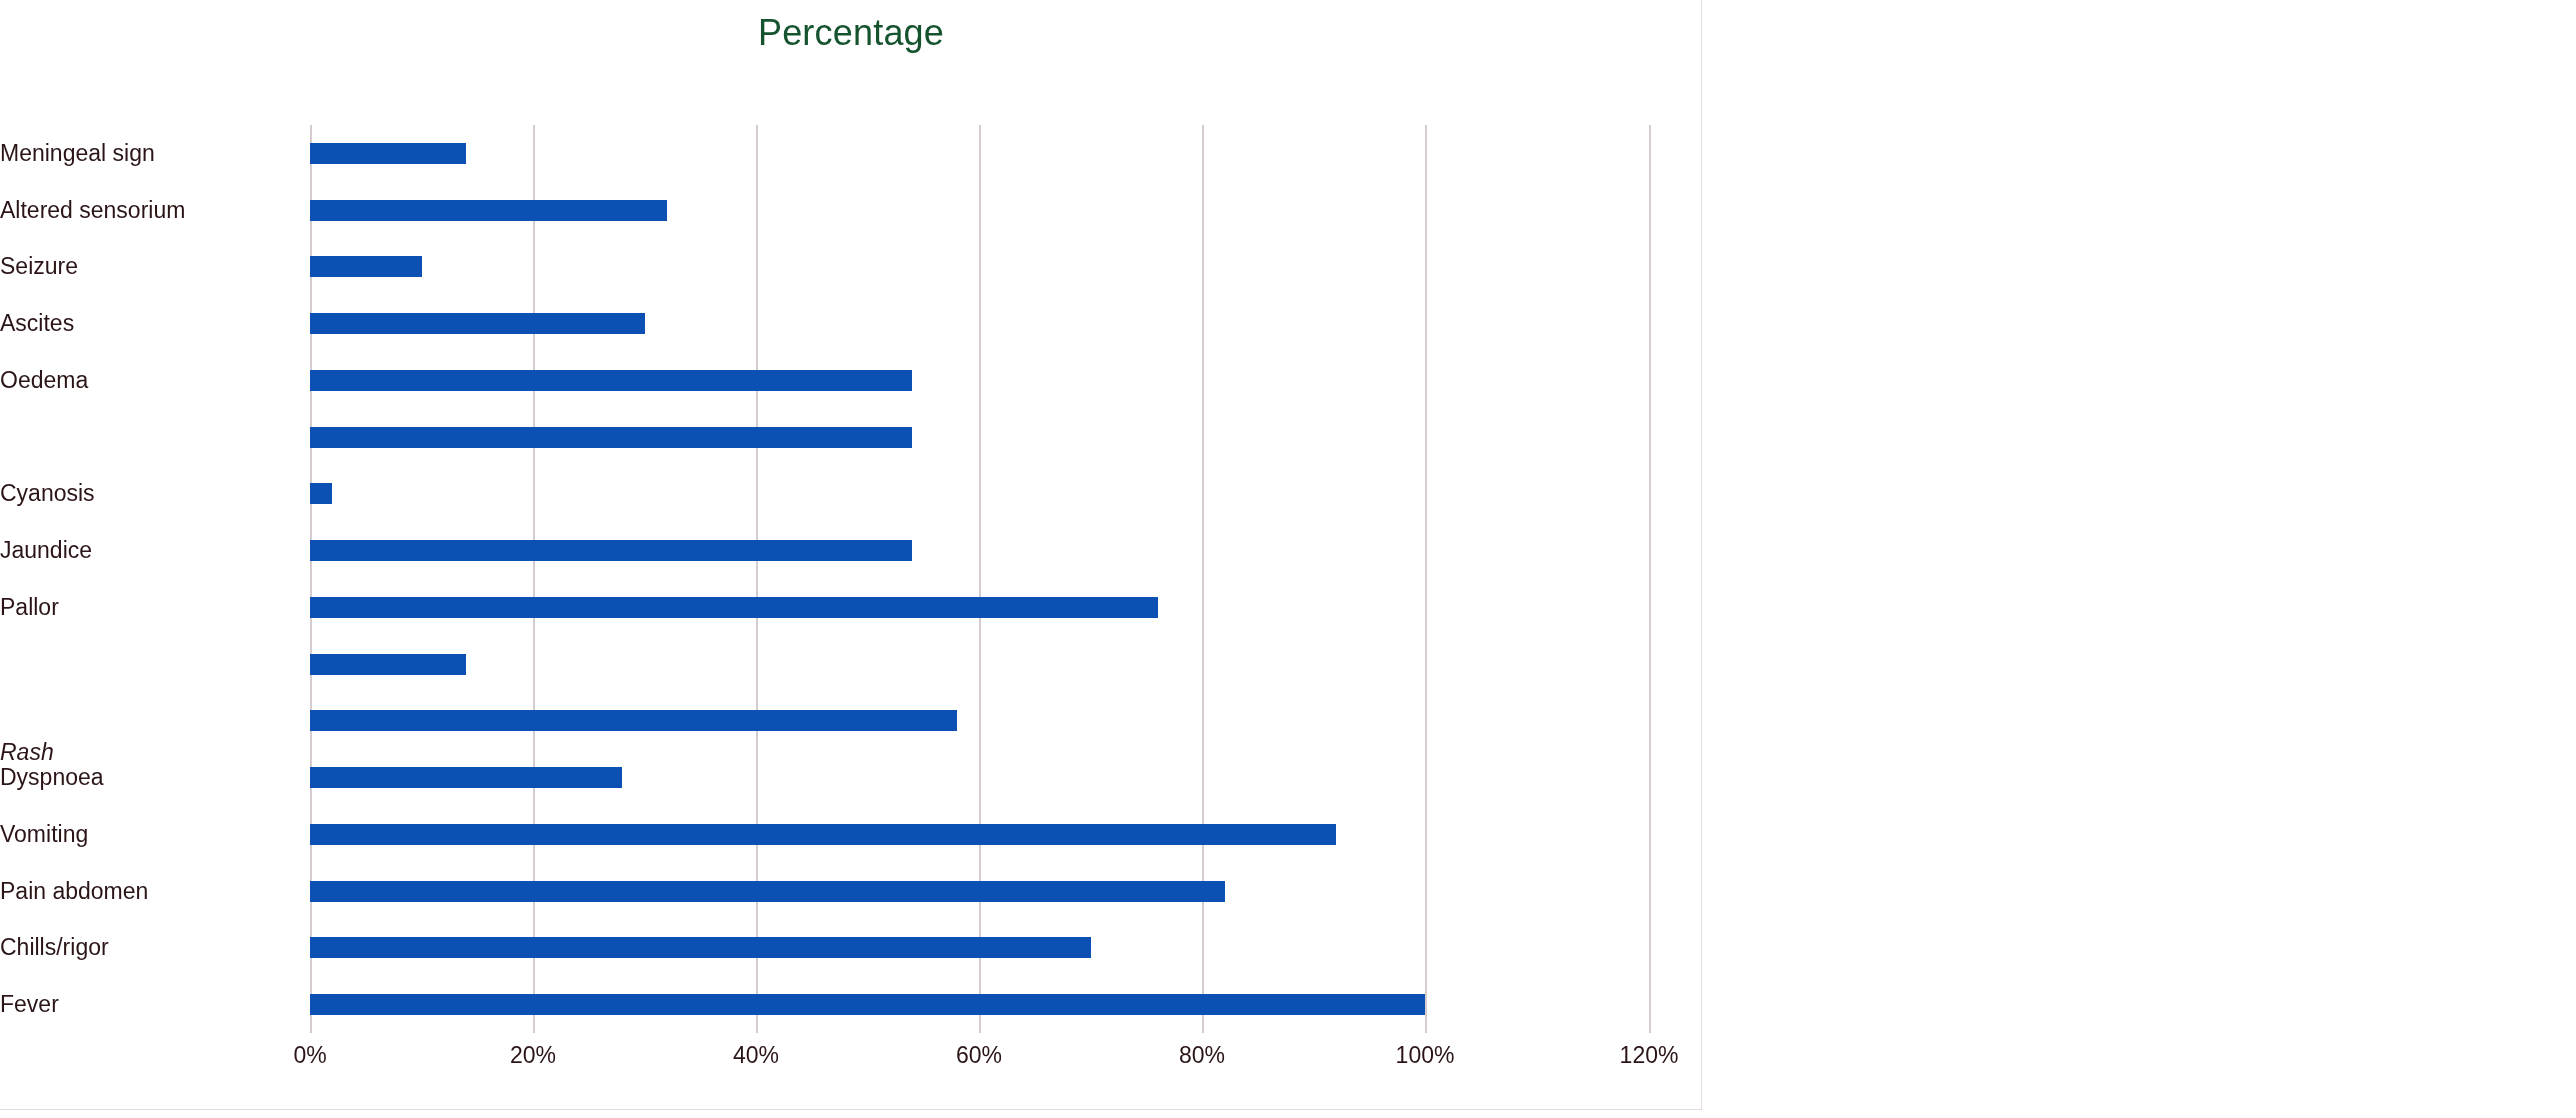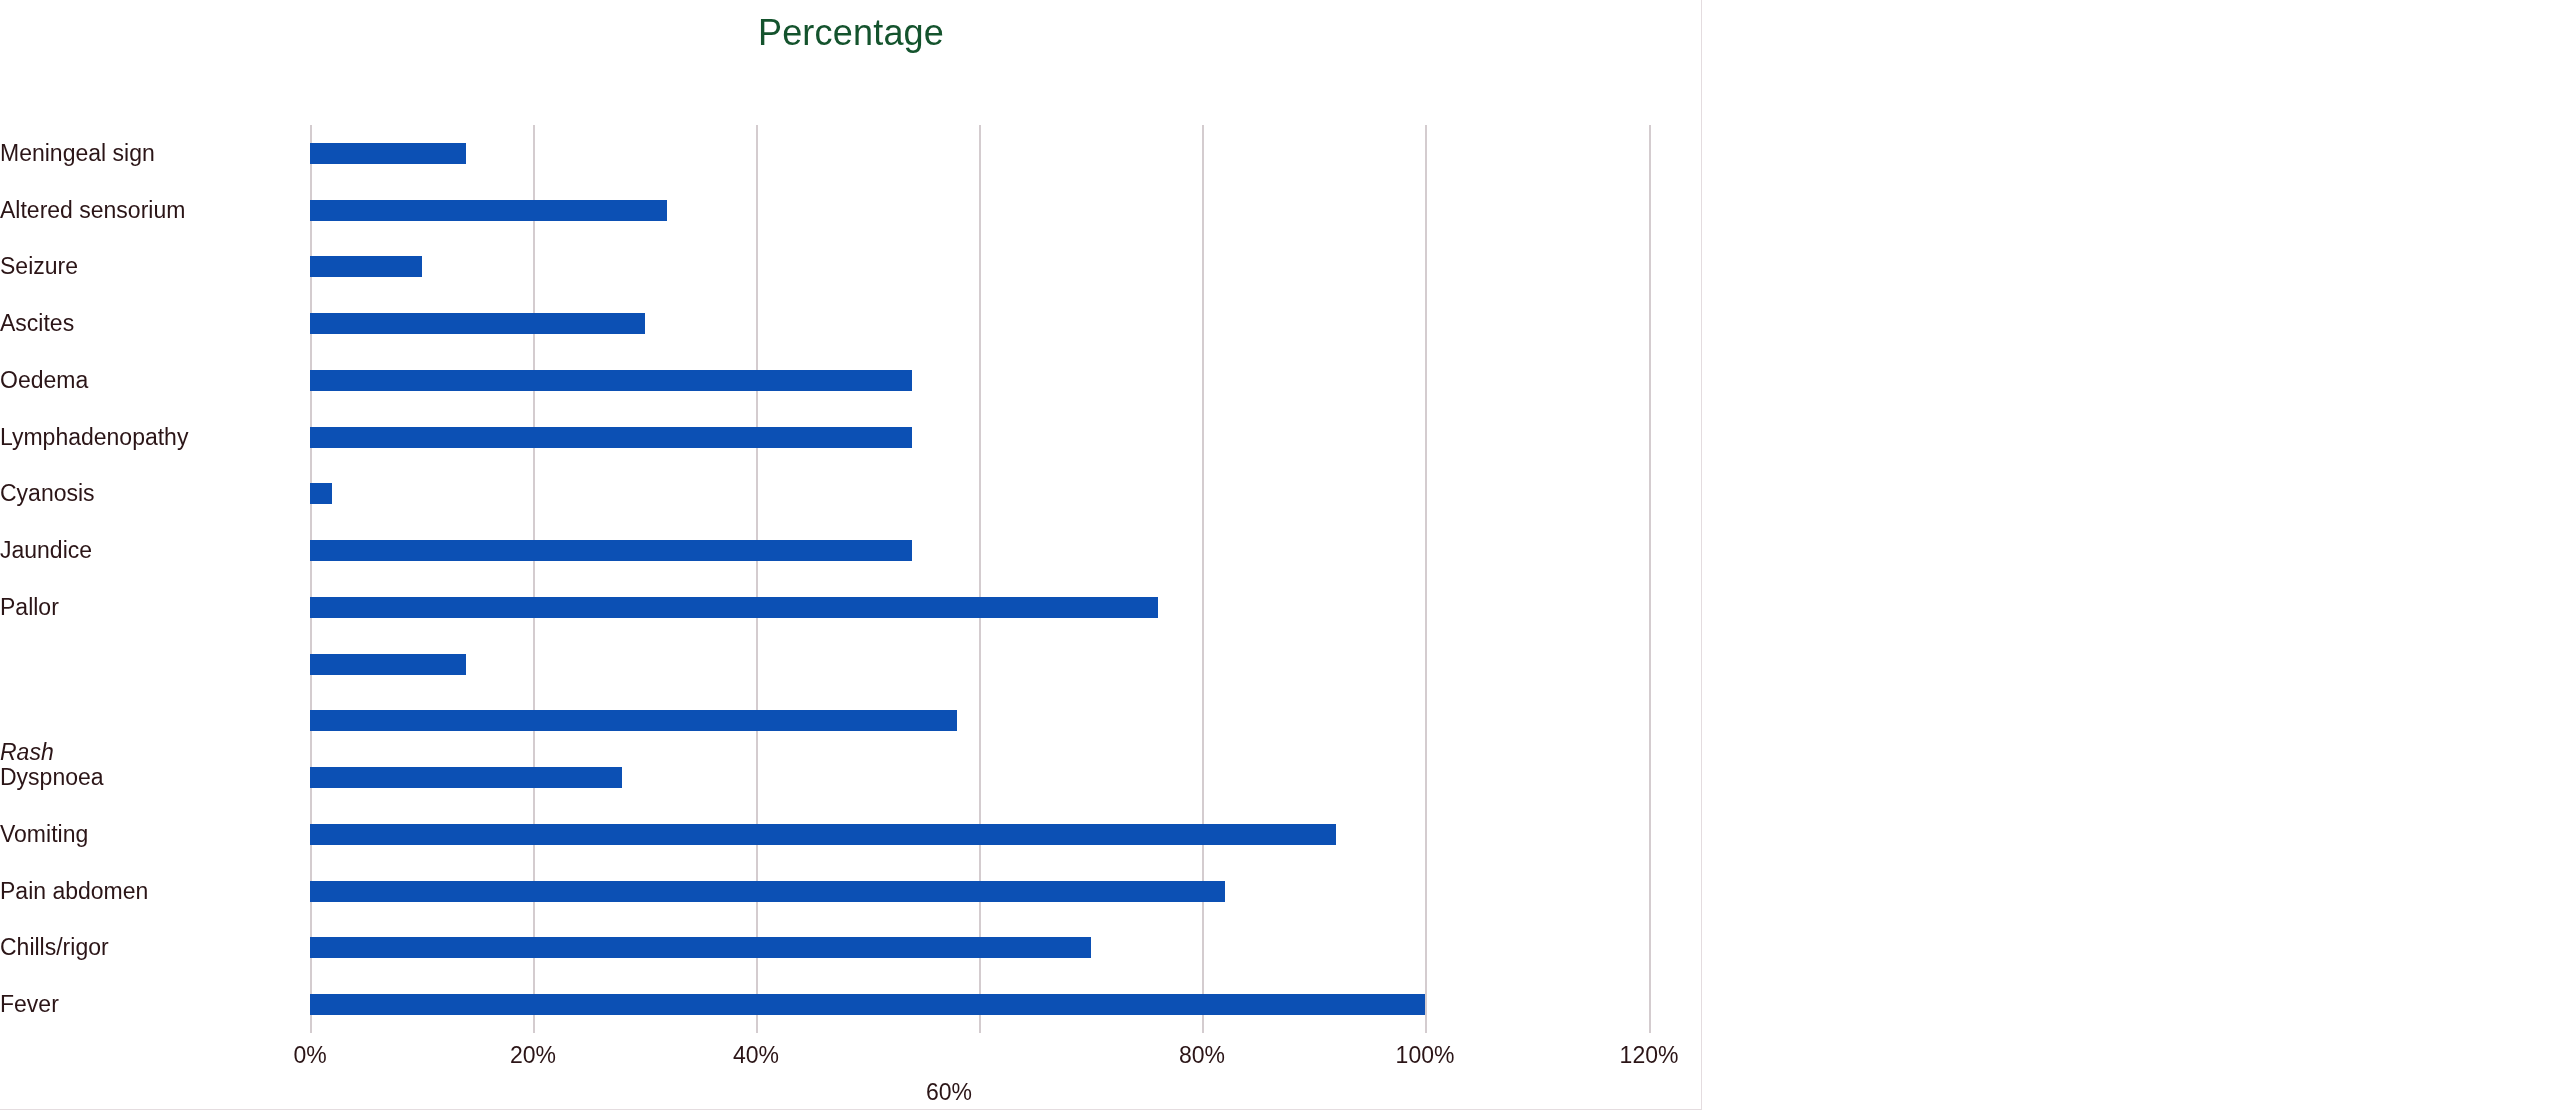--- a/index.html
+++ b/index.html
@@ -178,36 +178,35 @@
         </div>
       </div>
   </div>
 
   <div id="cat-labels">
       <div class="cat-label" style="top: 0px;">Meningeal sign</div>
       <div class="cat-label" style="top: 57px;">Altered sensorium</div>
       <div class="cat-label" style="top: 113px;">Seizure</div>
       <div class="cat-label" style="top: 170px;">Ascites</div>
       <div class="cat-label" style="top: 227px;">Oedema</div>
-      <div class="cat-label" style="top: 284px;">Lymphadenopathy</div>
       <div class="cat-label" style="top: 340px;">Cyanosis</div>
       <div class="cat-label" style="top: 397px;">Jaundice</div>
       <div class="cat-label" style="top: 454px;">Pallor</div>
       <div class="cat-label" style="top: 599px; font-style: italic;">Rash</div>
       <div class="cat-label" style="top: 624px;">Dyspnoea</div>
       <div class="cat-label" style="top: 681px;">Vomiting</div>
       <div class="cat-label" style="top: 738px;">Pain abdomen</div>
       <div class="cat-label" style="top: 794px;">Chills/rigor</div>
       <div class="cat-label" style="top: 851px;">Fever</div>
     </div>
 
   <div id="x-labels">
       <div class="x-label" style="left: 0px;">0%</div>
       <div class="x-label" style="left: 223px;">20%</div>
       <div class="x-label" style="left: 446px;">40%</div>
-      <div class="x-label" style="left: 639px; margin-top: 37px;">60%</div>
+      <div class="x-label" style="left: 669px;">60%</div>
       <div class="x-label" style="left: 892px;">80%</div>
       <div class="x-label" style="left: 1115px;">100%</div>
       <div class="x-label" style="left: 1339px;">120%</div>
     </div>
 
 </div>
 
 
 </body></html>

